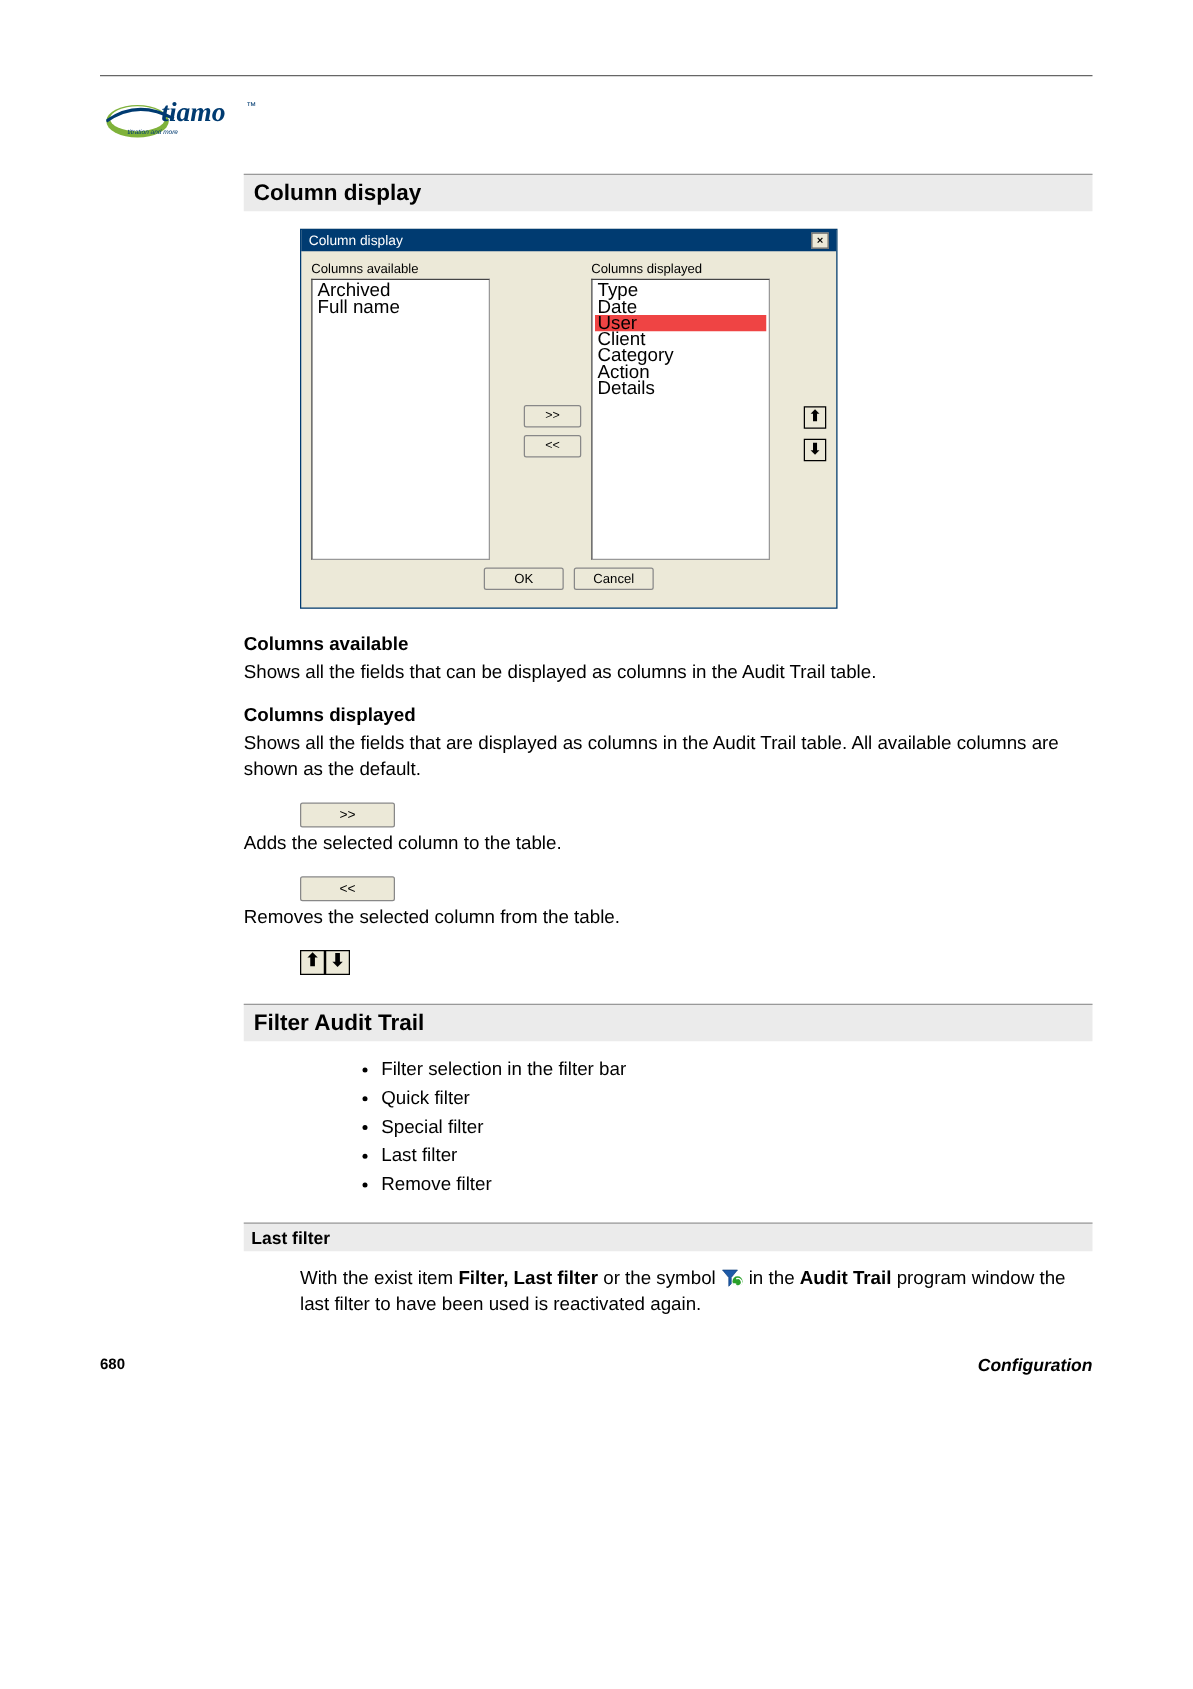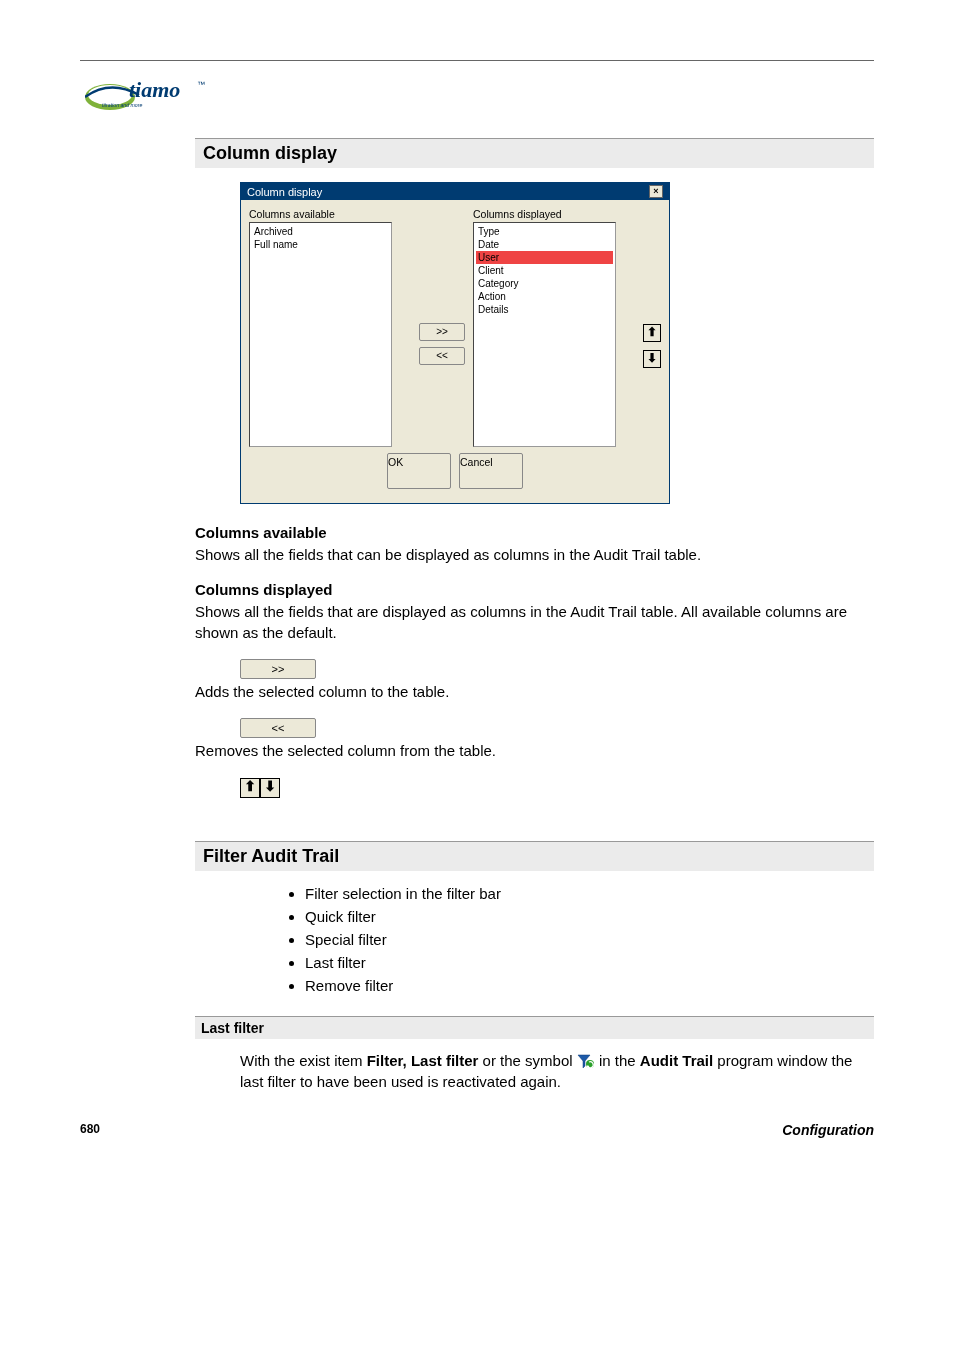--- a/index.html
+++ b/index.html
@@ -105,21 +105,21 @@
       align-items: flex-start;
     }
     .list-col { flex: 1; }
     .list-label { font-size: 10.5px; margin-bottom: 2px; }
     .listbox {
       background: #fff;
       border: 1px inset #999;
       height: 225px;
       width: 143px;
       padding: 2px;
-      font-size: 10px;
+      font-size: 15px;
       overflow: hidden;
     }
     .listbox div { padding: 0 2px; line-height: 13px; }
     .listbox .sel { background: #ef4444; }
     .mid-btns {
       display: flex;
       flex-direction: column;
       gap: 6px;
       padding-top: 115px;
     }
@@ -153,24 +153,24 @@
       display: flex;
       justify-content: center;
       gap: 8px;
       padding: 6px;
     }
     .winbtn2 {
       background: #ece9d8;
       border: 1px solid #888;
       border-radius: 2px;
       width: 64px;
-      height: 36px;
+      height: 18px;
       font-size: 10.5px;
       line-height: 16px;
-      text-align: left;
+      text-align: center;
     }
     .small-btn-img {
       display: inline-block;
       margin-left: 45px;
       margin-bottom: 3px;
     }
     .small-btn {
       background: #ece9d8;
       border: 1px solid #888;
       border-radius: 2px;
@@ -286,21 +286,21 @@
     <div class="small-btn">&lt;&lt;</div>
   </div>
   <p class="sub-body">Removes the selected column from the table.</p>
 
   <div class="arrow-pair">
     <div class="arrow-btn">⬆</div>
     <div class="arrow-btn">⬇</div>
   </div>
 
   
-  <div class="section-header" style="margin-top:40px">Filter Audit Trail</div>
+  <div class="section-header" style="margin-top:20px">Filter Audit Trail</div>
 
 
   <ul class="bullets" id="filter-bullets">
       <li>Filter selection in the filter bar</li>
       <li>Quick filter</li>
       <li>Special filter</li>
       <li>Last filter</li>
       <li>Remove filter</li>
     </ul>
 

